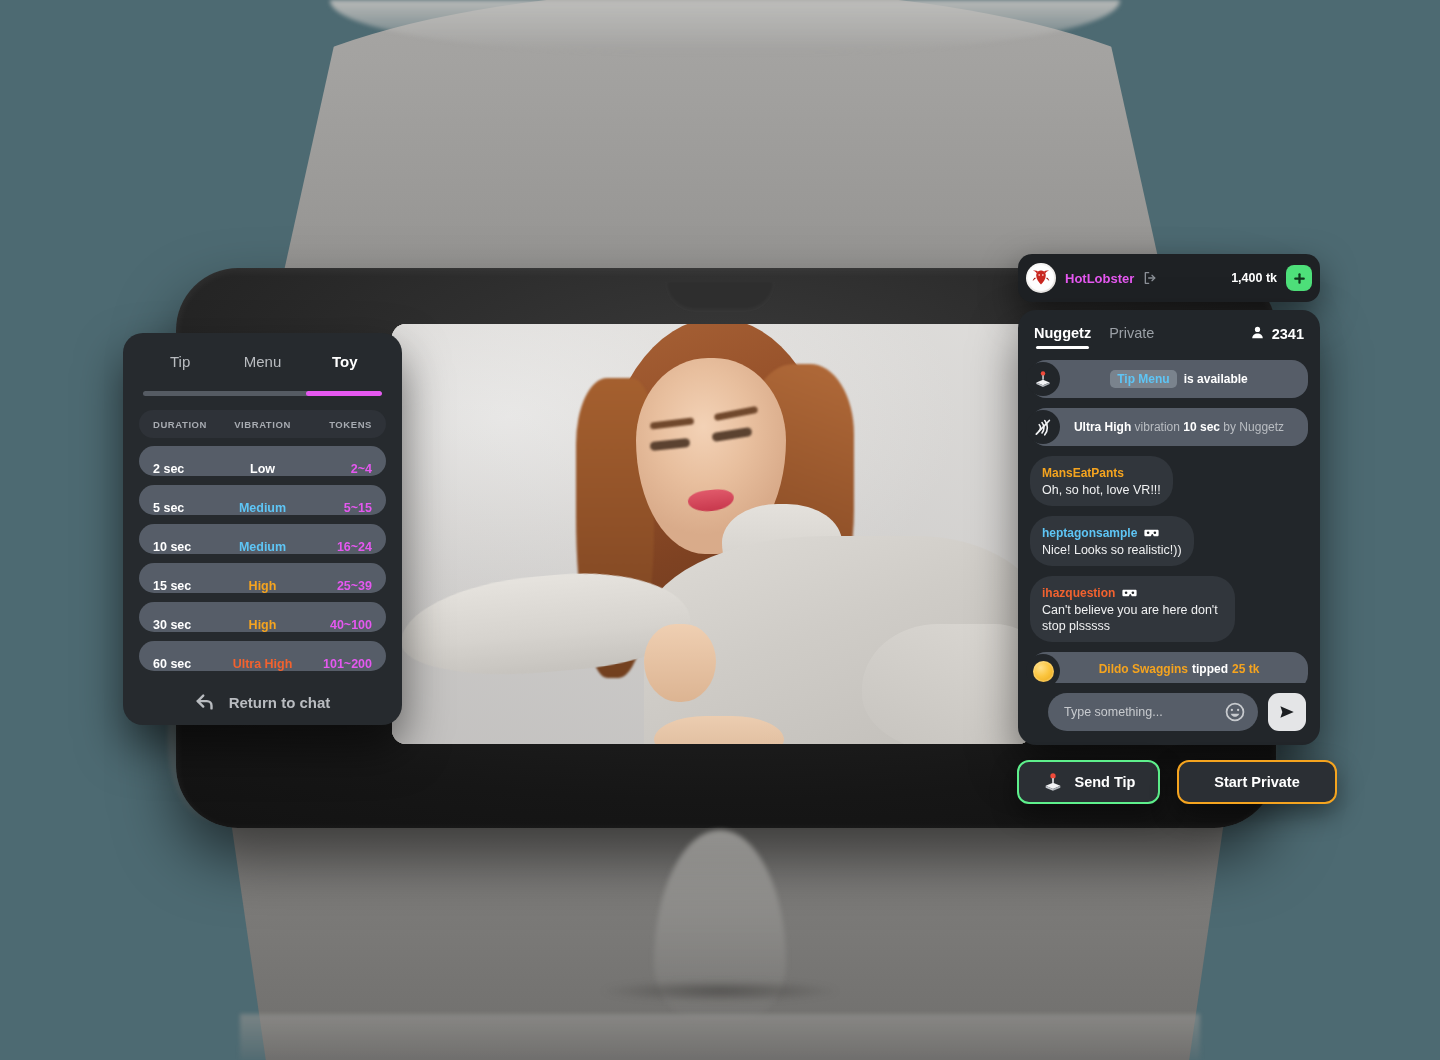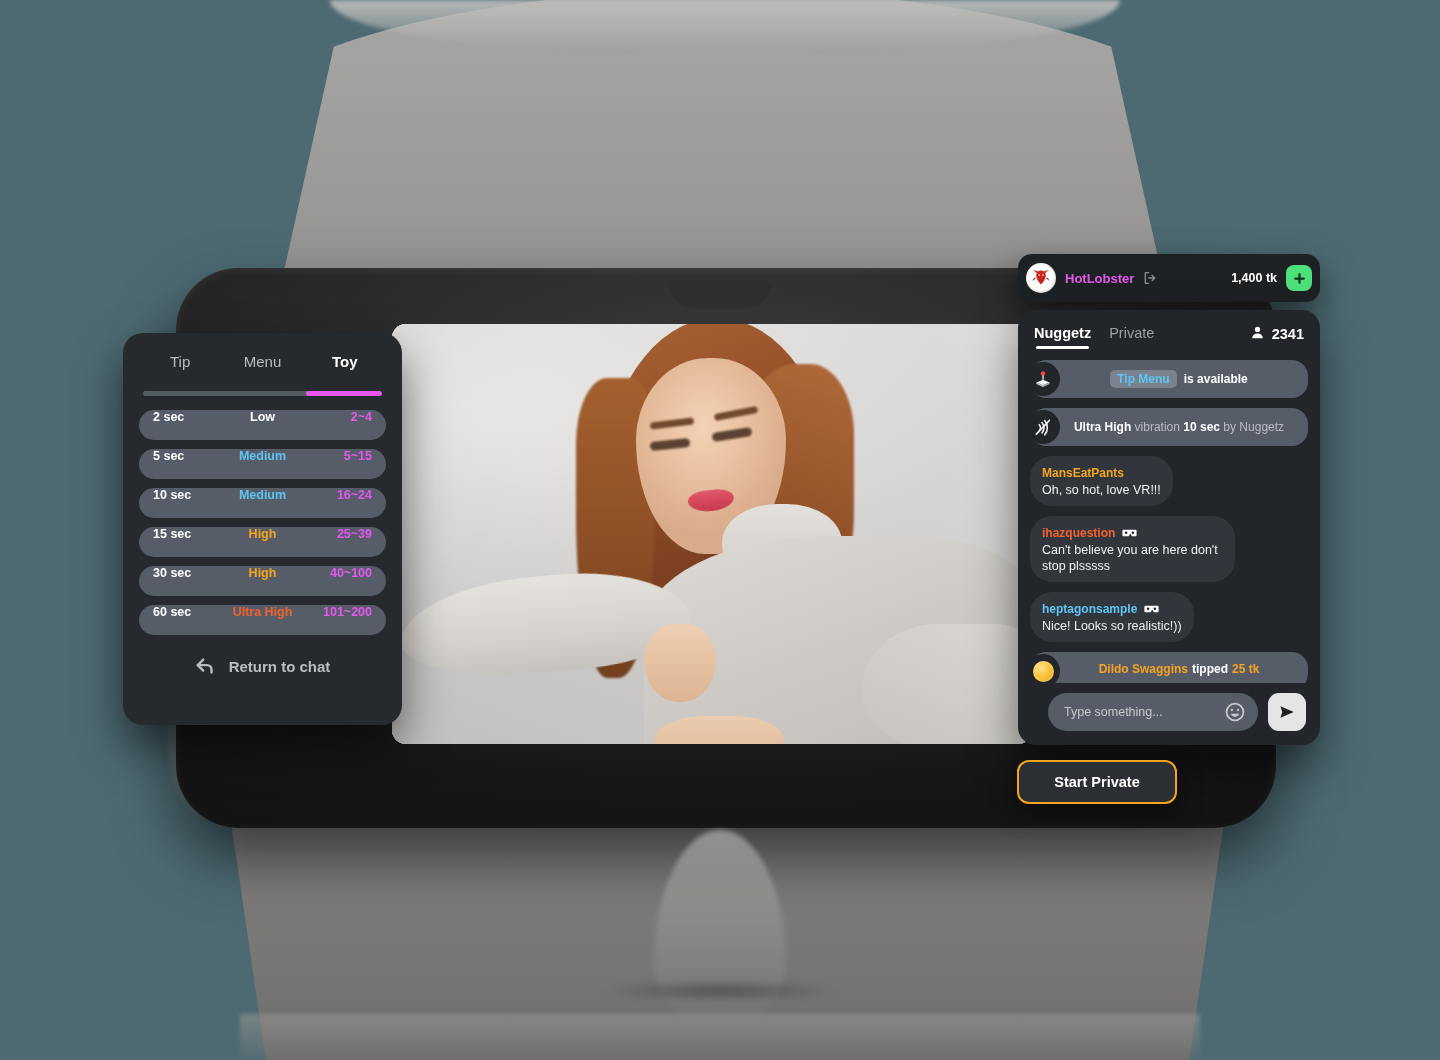--- a/index.html
+++ b/index.html
@@ -236,21 +236,21 @@
     height: 28px; margin: 0 4px 8px 4px;
     background: #2e3238; border-radius: 14px;
     padding: 0 14px;
     font-size: 9.5px; font-weight: 700; letter-spacing: .06em;
     color: #a7abb1;
   }
   .tm-head .c1 { flex: 1; text-align: left; }
   .tm-head .c2 { flex: 1; text-align: center; }
   .tm-head .c3 { flex: 1; text-align: right; }
   .tm-row {
-    display: flex; align-items: flex-start;
+    display: flex; align-items: flex-end;
     height: 30px; margin: 0 4px 9px 4px;
     background: #565d68; border-radius: 15px;
     padding: 0 14px;
     font-size: 12.5px; font-weight: 700;
   }
   .tm-row .c1 { flex: 1; text-align: left; color: #ffffff; }
   .tm-row .c2 { flex: 1; text-align: center; }
   .tm-row .c3 { flex: 1; text-align: right; color: #e558f0; }
   .tm-return {
     display: flex; align-items: center; justify-content: center;
@@ -486,20 +486,25 @@
     <div class="tm-tabs">
       <div class="tm-tab">Tip</div>
       <div class="tm-tab">Menu</div>
       <div class="tm-tab active">Toy</div>
     </div>
 
     <div class="tm-progress">
       <div class="tm-progress-fill"></div>
     </div>
 
+    <div class="tm-head">
+      <span class="c1">DURATION</span>
+      <span class="c2">VIBRATION</span>
+      <span class="c3">TOKENS</span>
+    </div>
 
     <div class="tm-row">
       <span class="c1">2 sec</span>
       <span class="c2" style="color: rgb(255, 255, 255);">Low</span>
       <span class="c3">2~4</span>
     </div>
     <div class="tm-row">
       <span class="c1">5 sec</span>
       <span class="c2" style="color: rgb(94, 197, 245);">Medium</span>
       <span class="c3">5~15</span>
@@ -621,49 +626,49 @@
           <div class="usr-name">
             <span style="color: rgb(245, 164, 31);">MansEatPants</span>
           </div>
           <div class="usr-text">Oh, so hot, love VR!!!</div>
         </div>
       </div>
 
       <div class="msg-wrap">
         <div class="usr-msg">
           <div class="usr-name">
+            <span style="color: rgb(94, 197, 245);">heptagonsample</span>
+            <span class="vr-badge">
+              <svg viewBox="0 0 30 18" fill="#ffffff">
+                <path d="M3.2 2.4h23.6c1.5 0 2.4 1 2.4 2.5v8.2c0 1.5-1 2.5-2.4 2.5h-5.6c-1.2 0-1.9-.6-2.5-1.7l-1.2-2.2c-.5-.9-1.5-.9-2 0l-1.2 2.2c-.6 1.1-1.3 1.7-2.5 1.7H3.2C1.8 15.6.8 14.6.8 13.1V4.9c0-1.5 1-2.5 2.4-2.5z"></path>
+                <circle cx="8.2" cy="8.6" r="2.6" fill="#22262a"></circle>
+                <circle cx="21.8" cy="8.6" r="2.6" fill="#22262a"></circle>
+              </svg>
+            </span>
+          </div>
+          <div class="usr-text">Nice! Looks so realistic!))</div>
+        </div>
+      </div>
+
+      <div class="msg-wrap">
+        <div class="usr-msg">
+          <div class="usr-name">
             <span style="color: rgb(242, 98, 47);">ihazquestion</span>
             <span class="vr-badge">
               <svg viewBox="0 0 30 18" fill="#ffffff">
                 <path d="M3.2 2.4h23.6c1.5 0 2.4 1 2.4 2.5v8.2c0 1.5-1 2.5-2.4 2.5h-5.6c-1.2 0-1.9-.6-2.5-1.7l-1.2-2.2c-.5-.9-1.5-.9-2 0l-1.2 2.2c-.6 1.1-1.3 1.7-2.5 1.7H3.2C1.8 15.6.8 14.6.8 13.1V4.9c0-1.5 1-2.5 2.4-2.5z"></path>
                 <circle cx="8.2" cy="8.6" r="2.6" fill="#22262a"></circle>
                 <circle cx="21.8" cy="8.6" r="2.6" fill="#22262a"></circle>
               </svg>
             </span>
           </div>
           <div class="usr-text">Can't believe you are here don't stop plsssss</div>
         </div>
       </div>
 
-      <div class="msg-wrap">
-        <div class="usr-msg">
-          <div class="usr-name">
-            <span style="color: rgb(94, 197, 245);">heptagonsample</span>
-            <span class="vr-badge">
-              <svg viewBox="0 0 30 18" fill="#ffffff">
-                <path d="M3.2 2.4h23.6c1.5 0 2.4 1 2.4 2.5v8.2c0 1.5-1 2.5-2.4 2.5h-5.6c-1.2 0-1.9-.6-2.5-1.7l-1.2-2.2c-.5-.9-1.5-.9-2 0l-1.2 2.2c-.6 1.1-1.3 1.7-2.5 1.7H3.2C1.8 15.6.8 14.6.8 13.1V4.9c0-1.5 1-2.5 2.4-2.5z"></path>
-                <circle cx="8.2" cy="8.6" r="2.6" fill="#22262a"></circle>
-                <circle cx="21.8" cy="8.6" r="2.6" fill="#22262a"></circle>
-              </svg>
-            </span>
-          </div>
-          <div class="usr-text">Nice! Looks so realistic!))</div>
-        </div>
-      </div>
-
       <div class="tip-msg">
         <span class="tip-coin">
           <span class="coin"></span>
         </span>
         <span>Dildo Swaggins</span>
         <span class="tip-white">tipped</span>
         <span>25 tk</span>
       </div>
 
     </div>
@@ -682,18 +687,30 @@
       </div>
       <div class="send-btn">
         <svg viewBox="0 0 24 24">
           <path d="M3.2 4.4L21 12 3.2 19.6l2.6-7.6z" fill="#1c1f22"></path>
         </svg>
       </div>
     </div>
   </div>
 
   <div class="actions">
+    <div class="act-btn act-tip">
+      <span>
+        <svg viewBox="0 0 24 24">
+          <circle cx="12" cy="5.4" r="2.9" fill="#f04a3a"></circle>
+          <rect x="11.1" y="7.8" width="1.8" height="5.2" fill="#dfe1e4"></rect>
+          <path d="M4 16.2l8-3.4 8 3.4-8 3.4z" fill="#f2f3f5"></path>
+          <path d="M4 16.2v2l8 3.4v-2z" fill="#c3c7cc"></path>
+          <path d="M20 16.2v2l-8 3.4v-2z" fill="#aeb3b9"></path>
+        </svg>
+      </span>
+      <span>Send Tip</span>
+    </div>
     <div class="act-btn act-private">
       <span>Start Private</span>
     </div>
   </div>
 
 </div>
 
 </body></html>

